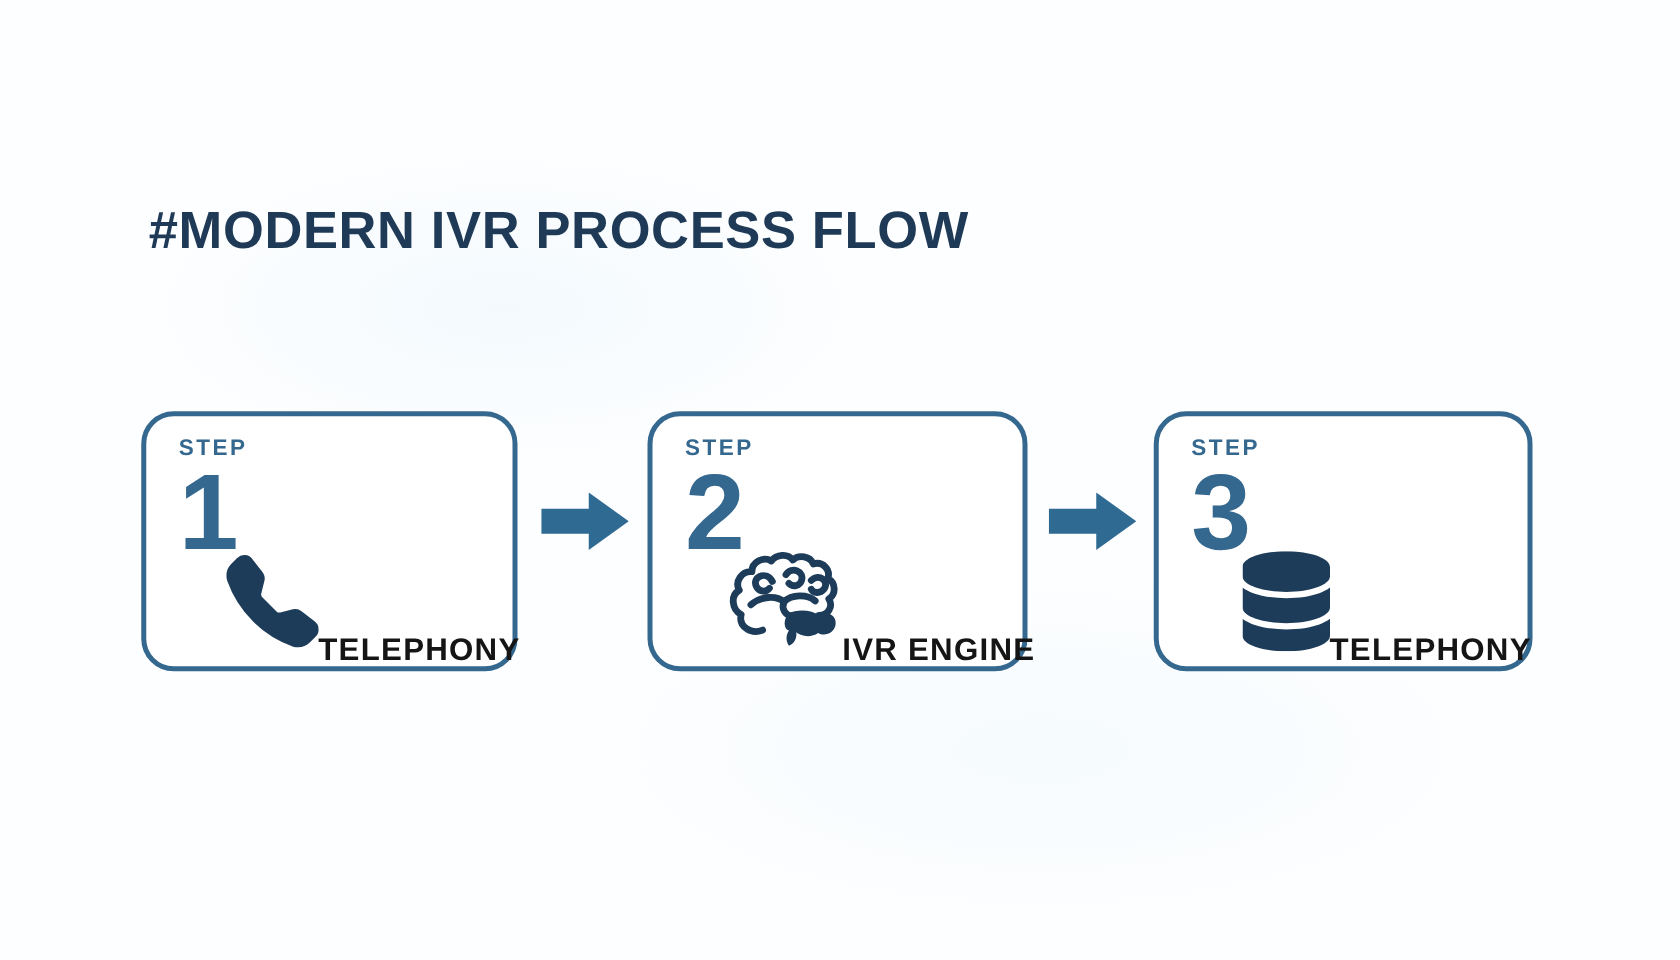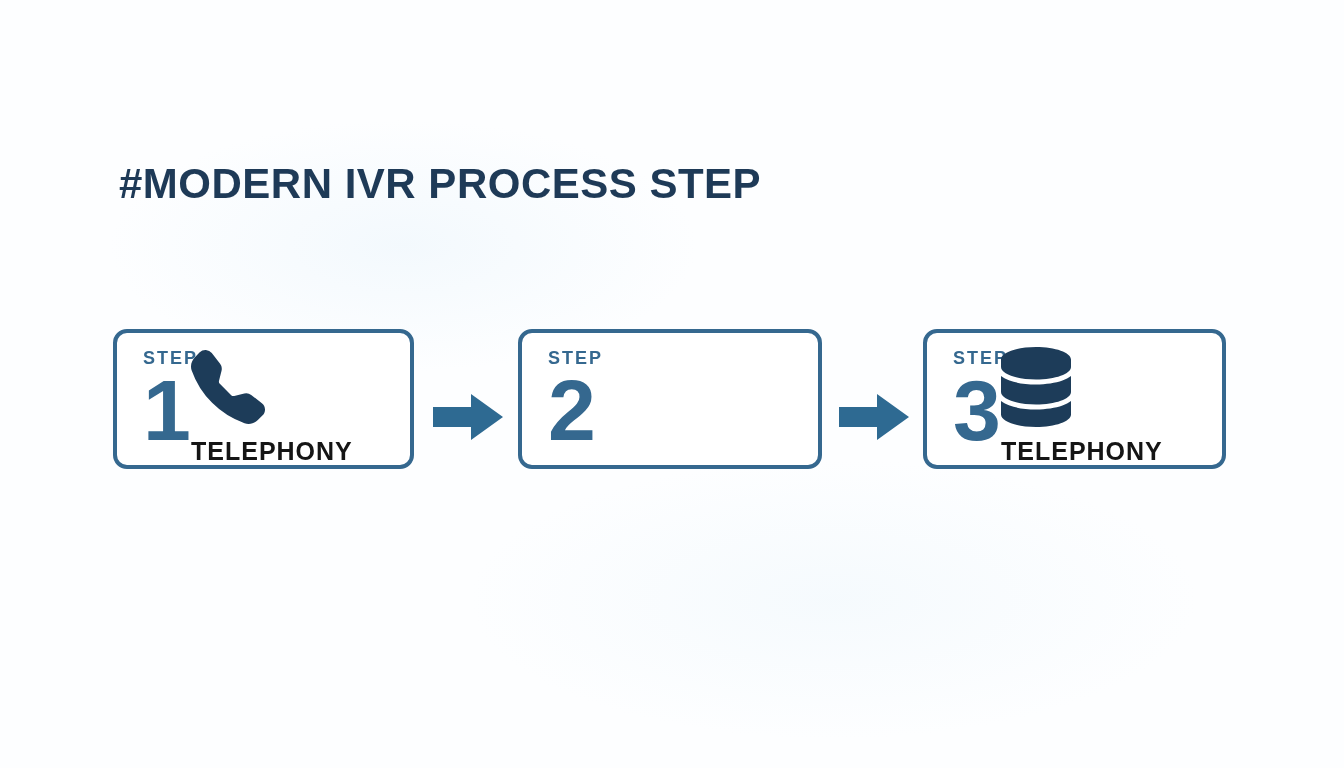--- a/index.html
+++ b/index.html
@@ -12,55 +12,55 @@
     font-family:"Liberation Sans", sans-serif;
     color:#151515;
   }
   .title{
     position:absolute;left:119px;top:163px;
     font-size:42px;font-weight:800;line-height:1;
     letter-spacing:.5px;color:var(--title-navy,#1e3a57);
     white-space:nowrap;
   }
   .step-box{
-    position:absolute;top:329px;height:140px;box-sizing:border-box;
+    position:absolute;top:329px;height:208px;box-sizing:border-box;
     background:#ffffff;border:4px solid var(--box-border,#35688f);
-    border-radius:14px;
+    border-radius:26px;
   }
   .step-box.b1{left:113px;width:301px;}
   .step-box.b2{left:518px;width:304px;}
   .step-box.b3{left:923px;width:303px;}
   .step-col{position:absolute;left:26px;top:16px;}
   .step-word{
     font-size:18px;font-weight:700;letter-spacing:2px;
     color:var(--accent-blue,#35688f);line-height:1;
   }
   .step-num{
     font-size:86px;font-weight:700;line-height:.92;margin-top:4px;
     color:var(--accent-blue,#35688f);
   }
   .icon-col{
     position:absolute;left:74px;right:4px;top:0;bottom:0;
-    display:flex;flex-direction:column;align-items:flex-start;justify-content:center;
+    display:flex;align-items:flex-end;justify-content:center;
     padding-top:12px;
   }
   .icon-wrap{height:80px;display:flex;align-items:center;justify-content:center;margin-bottom:12px;color:var(--icon-navy,#1d3c59);}
   .icon-wrap svg{display:block;}
   .box-label{
     font-size:25px;font-weight:700;letter-spacing:1px;white-space:nowrap;
     color:var(--label-black,#151515);line-height:1;
   }
   .flow-arrow{position:absolute;top:394px;width:70px;height:46px;color:var(--arrow-blue,#2e6a92);}
   .flow-arrow.a1{left:433px;}
   .flow-arrow.a2{left:839px;}
 </style>
 </head>
 <body>
 
-<div class="title">#MODERN IVR PROCESS STEP</div>
+<div class="title">#MODERN IVR PROCESS FLOW</div>
 
 <div class="step-box b1">
   <div class="step-col">
     <div class="step-word">STEP</div>
     <div class="step-num">1</div>
   </div>
   <div class="icon-col">
     <div class="icon-wrap">
       <svg width="74" height="74" viewBox="0 0 16 16" fill="currentColor" aria-hidden="true">
         <path d="M1.885.511a1.745 1.745 0 0 1 2.61.163L6.29 2.98c.329.423.445.974.315 1.494l-.547 2.19a.678.678 0 0 0 .178.643l2.457 2.457a.678.678 0 0 0 .644.178l2.189-.547a1.745 1.745 0 0 1 1.494.315l2.306 1.794c.829.645.905 1.87.163 2.611l-1.034 1.034c-.74.74-1.846 1.065-2.877.702a18.634 18.634 0 0 1-7.01-4.42 18.634 18.634 0 0 1-4.42-7.009c-.362-1.03-.037-2.137.703-2.877L1.885.511z"></path>
@@ -74,20 +74,37 @@
   <svg width="70" height="46" viewBox="0 0 70 46" fill="currentColor" aria-hidden="true">
     <path d="M0 13 H38 V0 L70 23 L38 46 V33 H0 Z"></path>
   </svg>
 </div>
 
 <div class="step-box b2">
   <div class="step-col">
     <div class="step-word">STEP</div>
     <div class="step-num">2</div>
   </div>
+  <div class="icon-col">
+    <div class="icon-wrap">
+      <svg width="92" height="81" viewBox="0 0 118 104" aria-hidden="true">
+        <g fill="none" stroke="currentColor" stroke-width="7" stroke-linecap="round" stroke-linejoin="round">
+          <path d="M36 81 C24 86 11 77 14 65 C4 60 3 45 12 40 C7 31 15 20 25 21 C25 11 37 5 45 10 C50 3 62 2 67 9 C73 3 85 5 88 13 C98 10 106 19 103 28 C111 32 112 44 104 49 C109 57 103 66 94 66"></path>
+          <path d="M46 31 c-7 -12 -22 -4 -16 6 c3 5 10 5 13 1"></path>
+          <path d="M60 24 c6 -9 19 -3 16 6 c-2 6 -9 7 -13 3"></path>
+          <path d="M86 30 c8 -8 19 1 13 9 c-4 5 -11 4 -13 0"></path>
+          <path d="M24 55 c10 -9 26 -10 34 -3 c8 -8 24 -8 32 -1"></path>
+          <path d="M58 52 c-3 7 1 14 9 15"></path>
+        </g>
+        <path fill="currentColor" d="M62 64 c10 -5 24 -4 33 2 c8 -5 17 0 16 9 c-1 9 -11 13 -18 9 c-7 5 -18 4 -24 -2 c-5 1 -9 -1 -10 -5 c-1 -4 0 -8 3 -13 z"></path>
+        <path fill="currentColor" d="M70 80 c2 7 0 14 -7 17 c-4 -6 -3 -13 2 -18 z"></path>
+      </svg>
+    </div>
+    <div class="box-label">IVR ENGINE</div>
+  </div>
 </div>
 
 <div class="flow-arrow a2">
   <svg width="70" height="46" viewBox="0 0 70 46" fill="currentColor" aria-hidden="true">
     <path d="M0 13 H38 V0 L70 23 L38 46 V33 H0 Z"></path>
   </svg>
 </div>
 
 <div class="step-box b3">
   <div class="step-col">

